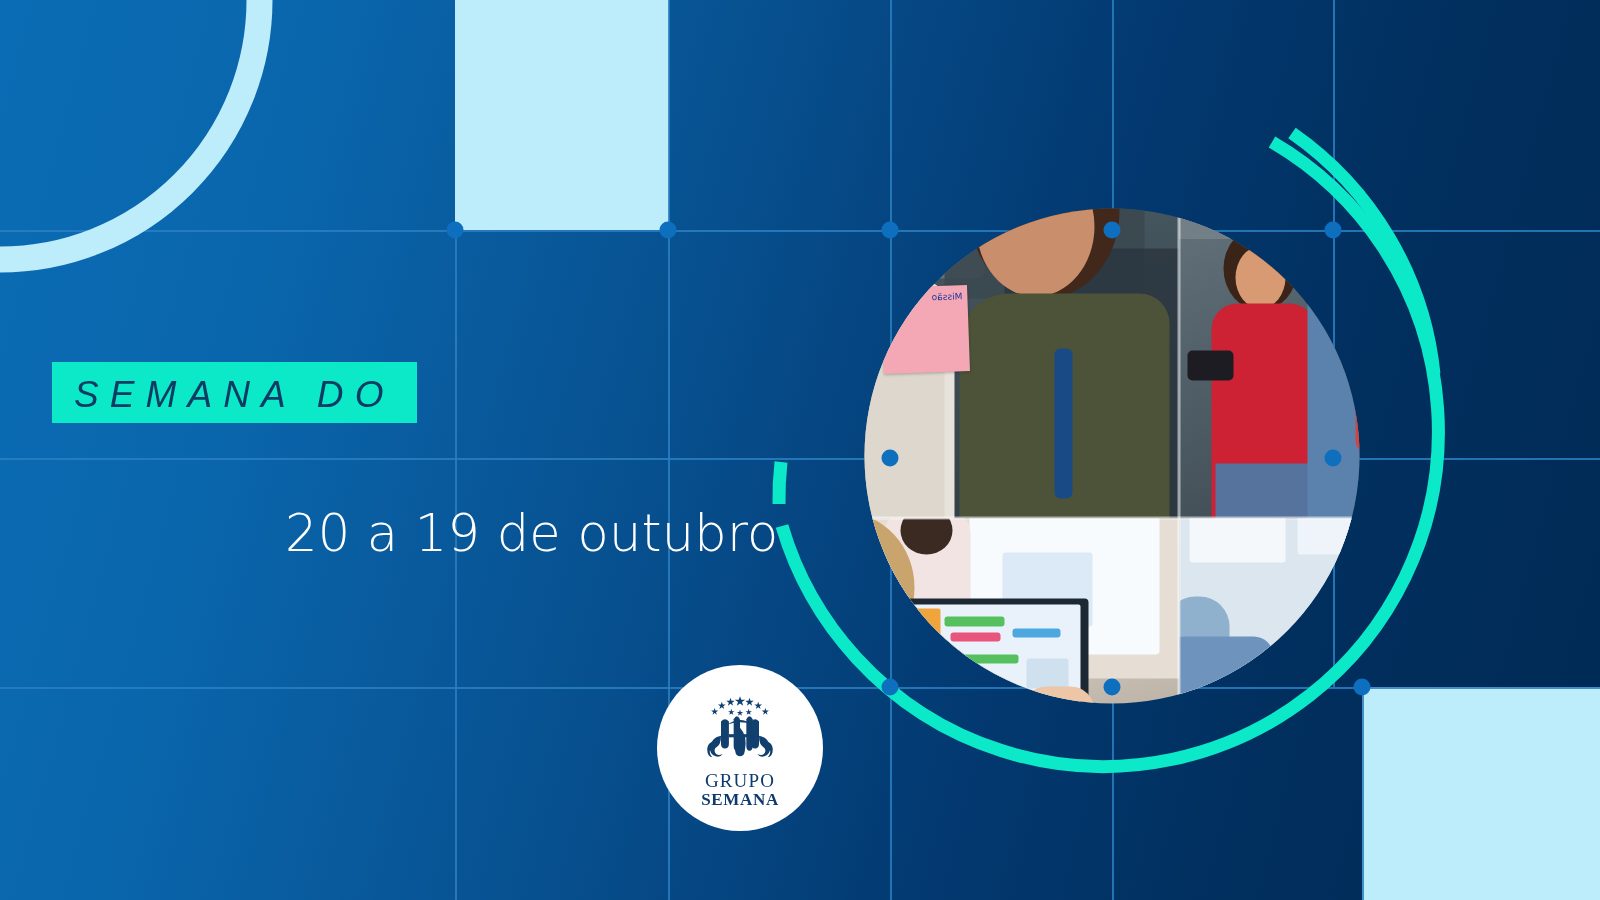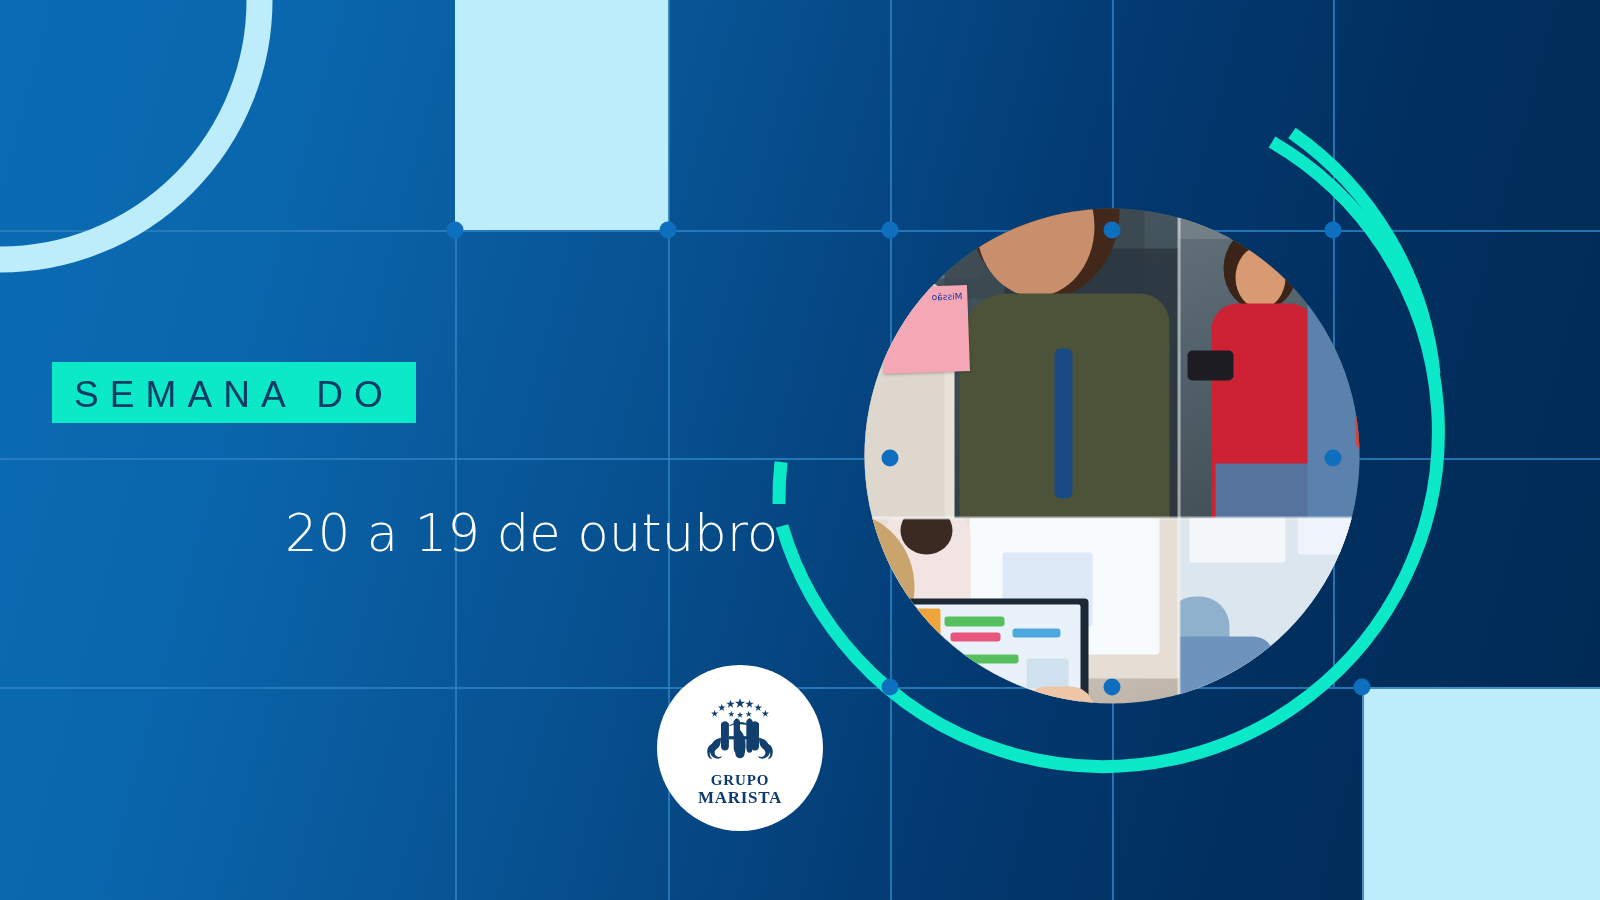--- a/index.html
+++ b/index.html
@@ -58,39 +58,39 @@
 
   
   .blob{position:absolute;border-radius:50%;}
   .sticky{position:absolute;transform:rotate(-2deg);box-shadow:0 1px 3px rgba(0,0,0,.25);}
   .sticky span{display:block;font-size:9px;line-height:1.25;color:#21359c;
       font-family:"DejaVu Sans",sans-serif;padding:6px 5px;transform:scaleX(-1);
       word-break:break-word;}
 
   
   #headline{position:absolute;left:52px;top:362px;}
-  .hl-band{background:#0ce9c9;display:inline-block;}
+  .hl-band{background:#0ce9c9;display:inline-block;font-style:italic;}
   #hl-band-1{padding:14px 22px 10px 22px;}
   #hl-band-2{padding:6px 24px 14px 22px;}
   #hl-line-1{font-size:37px;letter-spacing:.30em;color:#0d3b63;font-weight:400;
       font-family:"Liberation Sans",sans-serif;line-height:1;}
   #hl-line-2{font-size:55px;letter-spacing:.055em;color:#0d3b63;font-weight:700;
       font-family:"Liberation Sans",sans-serif;line-height:1;}
   #subtitle{position:absolute;left:285px;top:508px;color:#ffffff;font-weight:300;
       font-size:51px;letter-spacing:.005em;line-height:1;
       font-family:"DejaVu Sans",sans-serif;}
 
   
   #logo{position:absolute;left:657px;top:665px;width:166px;height:166px;border-radius:50%;
         background:#ffffff;display:flex;flex-direction:column;align-items:center;
         justify-content:center;}
   #logo-mark{width:96px;height:76px;margin-top:6px;}
   #logo-text{margin-top:2px;text-align:center;color:#0d3b6e;
       font-family:"Liberation Serif","DejaVu Serif",serif;line-height:1.05;}
-  #logo-text .l1{display:block;font-size:15px;letter-spacing:.06em;font-weight:bold;}
+  #logo-text .l1{display:block;font-size:19px;letter-spacing:.06em;}
   #logo-text .l2{display:block;font-size:17px;font-weight:700;letter-spacing:.04em;}
 </style>
 </head>
 <body>
 
 <div id="stage">
 
   <div class="flatrect" id="rect-top"></div>
   <div class="flatrect" id="rect-bottom"></div>
 
@@ -268,17 +268,17 @@
 
         <path d="M36 54 q-12 2-14 14 q-1 9 7 12 q6 2 9-3 q-6 3-9-1 q-3-5 2-8 q5-3 5-14 z"></path>
         <path d="M24 62 q-7 4-5 13 q1 5 6 6 q-4-4-3-9 q1-6 6-8 z"></path>
 
         <path d="M84 54 q12 2 14 14 q1 9-7 12 q-6 2-9-3 q6 3 9-1 q3-5-2-8 q-5-3-5-14 z"></path>
         <path d="M96 62 q7 4 5 13 q-1 5-6 6 q4-4 3-9 q-1-6-6-8 z"></path>
       </g>
     </svg>
     <div id="logo-text">
       <span class="l1">GRUPO</span>
-      <span class="l2">MARISTA</span>
+      <span class="l2">SEMANA</span>
     </div>
   </div>
 
 </div>
 
 </body></html>

